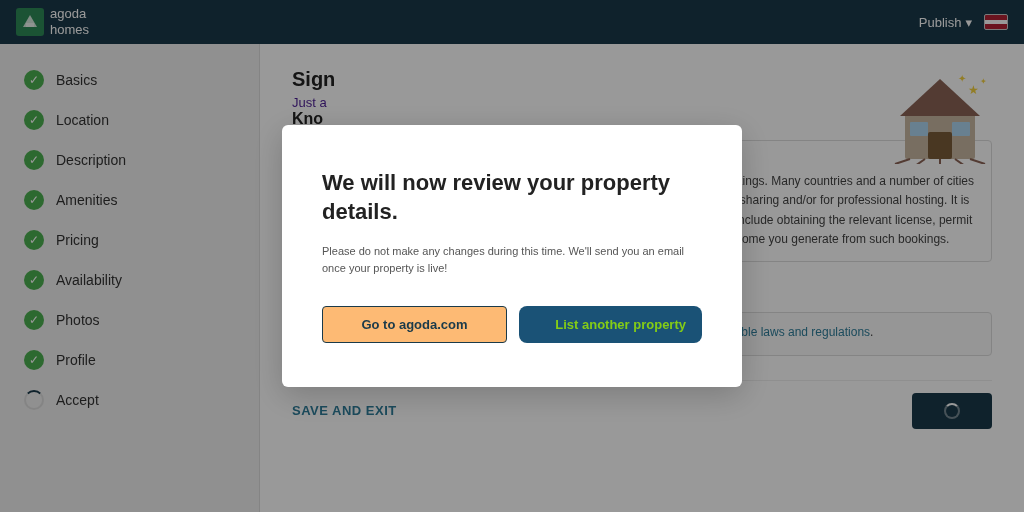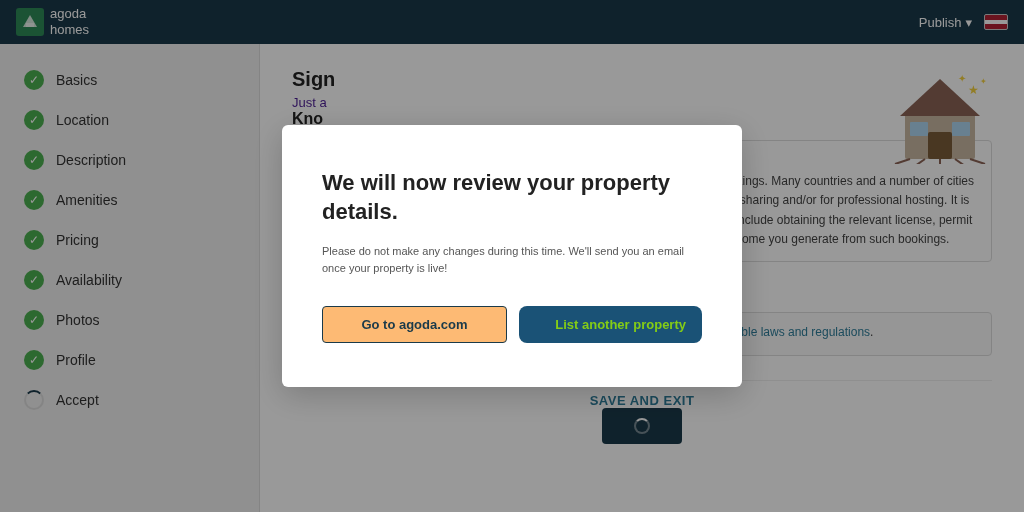--- a/index.html
+++ b/index.html
@@ -155,21 +155,20 @@
       color: #2e7d9a;
       text-decoration: none;
     }
     .footer-bar {
       display: flex;
       justify-content: space-between;
       align-items: center;
       padding: 12px 0;
       border-top: 1px solid #eee;
       margin-top: 8px;
-      flex-direction: column;
     }
     .save-exit-btn {
       background: none;
       border: none;
       color: #2e7d9a;
       font-size: 13px;
       font-weight: bold;
       cursor: pointer;
       letter-spacing: 0.5px;
     }

